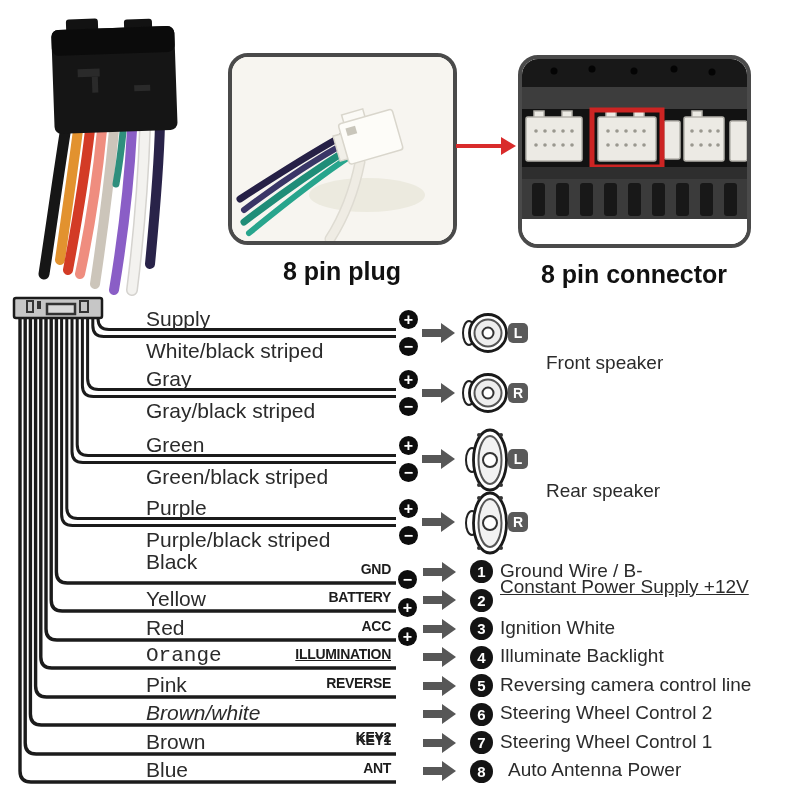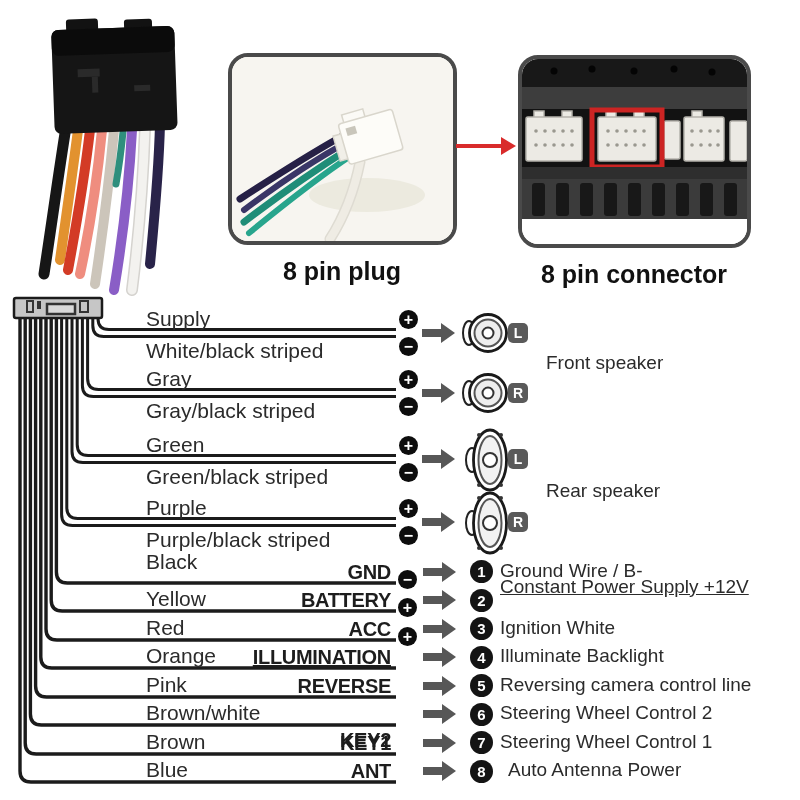--- a/index.html
+++ b/index.html
@@ -17,21 +17,21 @@
     position:absolute;font-size:25px;font-weight:700;color:#111;
     text-align:center;letter-spacing:0px;
   }
   
   .red-arrow{position:absolute;width:60px;height:18px;}
   .red-arrow .shaft{position:absolute;left:0;top:7px;width:46px;height:4px;background:#d92b2b;}
   .red-arrow .head{position:absolute;left:45px;top:0;width:0;height:0;
     border-top:9px solid transparent;border-bottom:9px solid transparent;border-left:15px solid #d92b2b;}
   
   .wire-label{position:absolute;left:146px;font-size:21px;color:#2b2b2b;white-space:nowrap;}
-  .code-label{position:absolute;left:146px;width:245px;text-align:right;font-size:20px;
+  .code-label{position:absolute;left:146px;width:245px;text-align:right;font-size:14px;
     font-weight:700;letter-spacing:-0.3px;color:#1d1d1d;white-space:nowrap;}
   .desc-label{position:absolute;left:500px;font-size:19px;color:#2b2b2b;white-space:nowrap;}
   .group-label{position:absolute;left:514px;font-size:19px;color:#2b2b2b;white-space:nowrap;margin-left:32px;}
   
   .pm{position:absolute;width:19px;height:19px;border-radius:50%;background:#0d0d0d;color:#fff;
     display:flex;align-items:center;justify-content:center;font-size:16px;font-weight:700;line-height:1;}
   .num{position:absolute;width:23px;height:23px;border-radius:50%;background:#141414;color:#fff;
     display:flex;align-items:center;justify-content:center;font-size:15px;font-weight:700;}
   .badge{position:absolute;width:20px;height:20px;border-radius:5px;background:#5a5a5a;color:#fff;
     display:flex;align-items:center;justify-content:center;font-size:14px;font-weight:700;}
@@ -291,39 +291,39 @@
 <div class="wire-label" style="top:616px;">Red</div>
 <div class="code-label" style="top:618px;">ACC</div>
 <div class="pm" style="left:398px;top:627px;">+</div>
 <div class="arrow" style="left:423px;top:619px;">
     <div class="shaft"></div>
     <div class="head"></div>
   </div>
 <div class="num" style="left:470px;top:617px;">3</div>
 <div class="desc-label" style="top:617px;">Ignition White</div>
 
-<div class="wire-label" style="top:644px;">Orange</div>
+<div class="wire-label" style="top:644px;font-family:Liberation Mono, monospace;">Orange</div>
 <div class="code-label" style="top:646px;text-decoration:underline;">ILLUMINATION</div>
 <div class="arrow" style="left:423px;top:647px;">
     <div class="shaft"></div>
     <div class="head"></div>
   </div>
 <div class="num" style="left:470px;top:646px;">4</div>
 <div class="desc-label" style="top:645px;">Illuminate Backlight</div>
 
 <div class="wire-label" style="top:673px;">Pink</div>
 <div class="code-label" style="top:675px;">REVERSE</div>
 <div class="arrow" style="left:423px;top:676px;">
     <div class="shaft"></div>
     <div class="head"></div>
   </div>
 <div class="num" style="left:470px;top:674px;">5</div>
 <div class="desc-label" style="top:674px;">Reversing camera control line</div>
 
-<div class="wire-label" style="top:701px;">Brown/white</div>
+<div class="wire-label" style="top:701px;font-style:italic;">Brown/white</div>
 <div class="code-label" style="top:729px;">KEY2</div>
 <div class="arrow" style="left:423px;top:704px;">
     <div class="shaft"></div>
     <div class="head"></div>
   </div>
 <div class="num" style="left:470px;top:703px;">6</div>
 <div class="desc-label" style="top:702px;">Steering Wheel Control 2</div>
 
 <div class="wire-label" style="top:730px;">Brown</div>
 <div class="code-label" style="top:732px;">KEY1</div>

